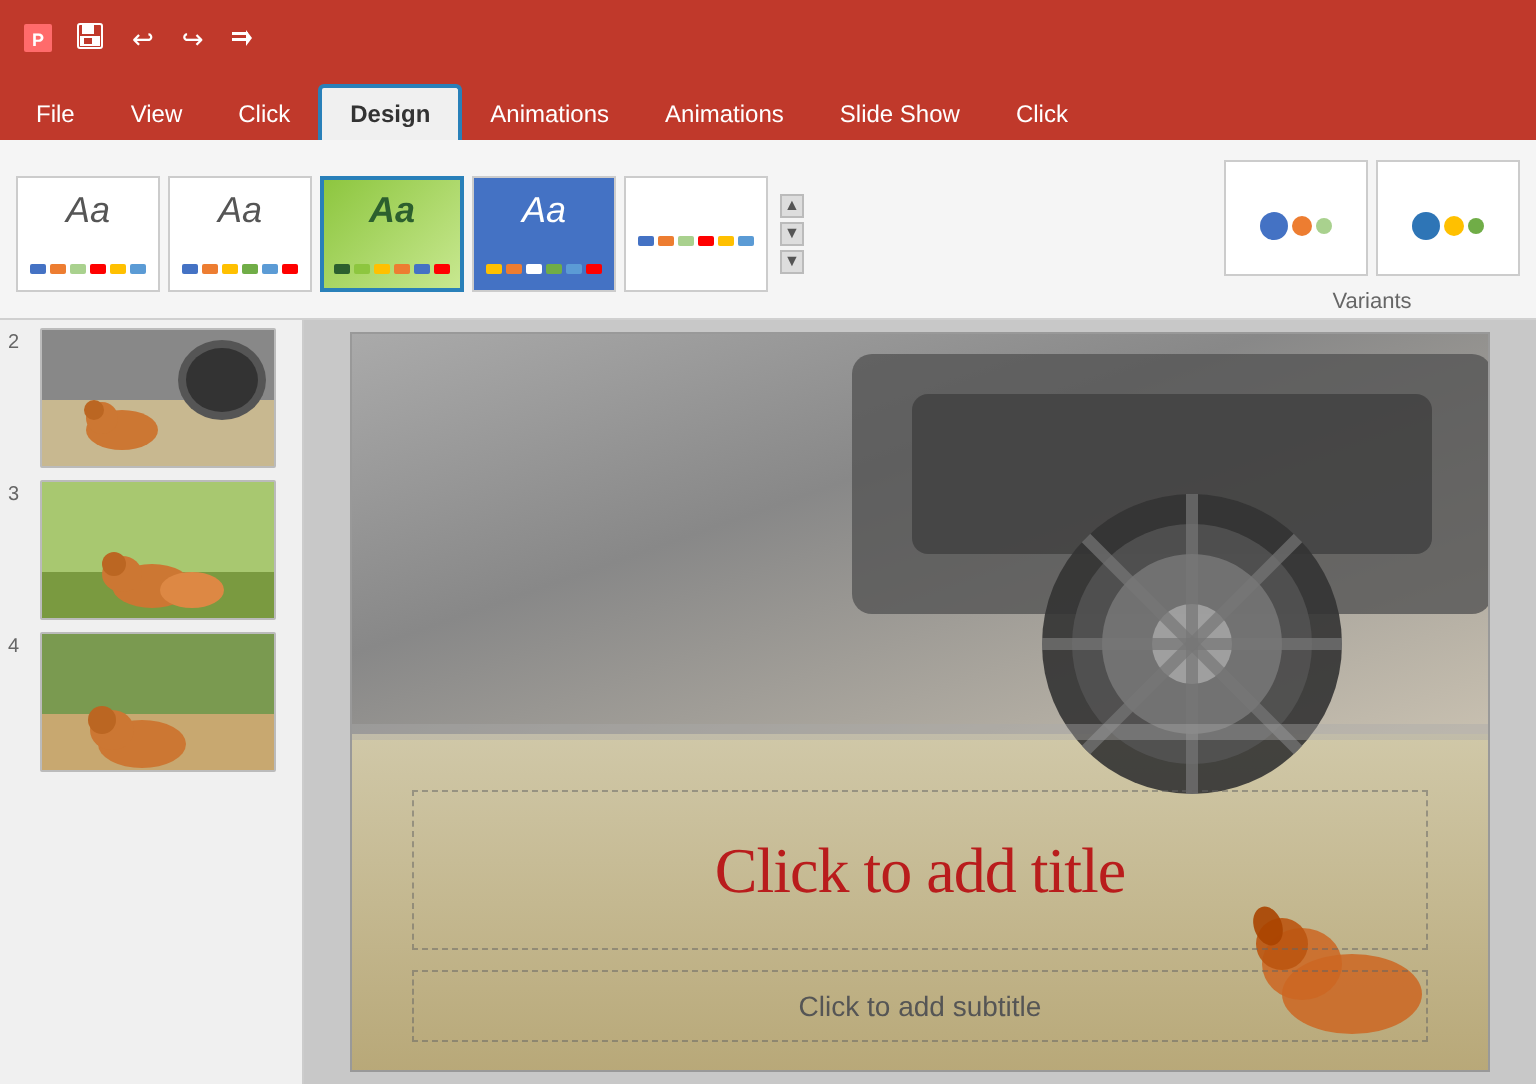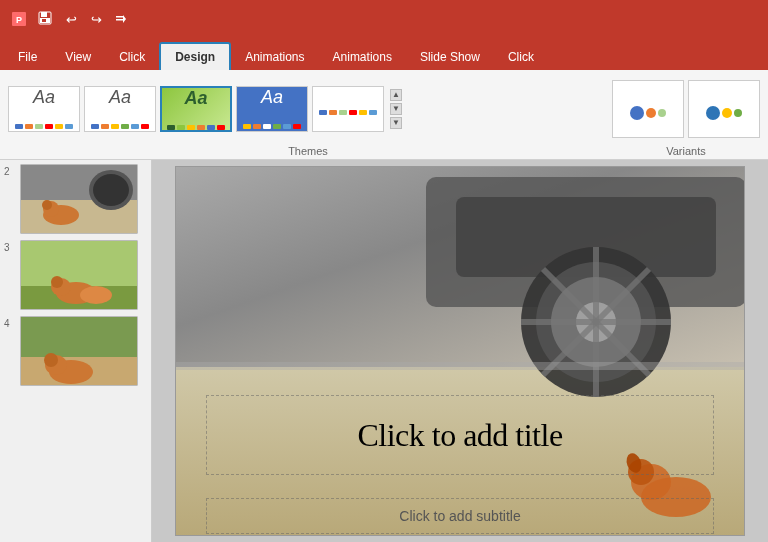--- a/index.html
+++ b/index.html
@@ -90,21 +90,21 @@
       flex: 1;
     }
     #themes-grid {
       display: flex;
       gap: 4px;
       flex: 1;
       align-items: center;
     }
     .theme-item {
       width: 72px;
-      height: 46px;
+      height: 58px;
       border: 1px solid #ccc;
       background: white;
       cursor: pointer;
       display: flex;
       flex-direction: column;
       align-items: center;
       justify-content: center;
       gap: 16px;
       font-size: 16px;
       color: #555;
@@ -257,28 +257,28 @@
       left: 30px;
       right: 30px;
       height: 80px;
       border: 1px dashed rgba(100,100,100,0.5);
       display: flex;
       align-items: center;
       justify-content: center;
     }
     .title-text {
       font-size: 32px;
-      color: #000000;
+      color: #b91c1c;
       font-weight: 300;
       font-family: 'Georgia', serif;
       letter-spacing: -0.5px;
     }
     .subtitle-box {
       position: absolute;
-      bottom: 1px;
+      bottom: 14px;
       left: 30px;
       right: 30px;
       height: 36px;
       border: 1px dashed rgba(100,100,100,0.5);
       display: flex;
       align-items: center;
       justify-content: center;
     }
     .subtitle-text {
       font-size: 14px;
@@ -389,21 +389,20 @@
           <div class="dot" style="background:#5B9BD5;"></div>
         </div>
       </div>
 
       <div class="ribbon-scroll">
         <div class="scroll-arrow">▲</div>
         <div class="scroll-arrow">▼</div>
         <div class="scroll-arrow">▼</div>
       </div>
     </div>
-    <div class="themes-label">Themes</div>
   </div>
 
   <div id="variants-section">
     <div id="variants-grid">
       <div class="variant-item" style="background:white;">
         <div class="theme-dots">
           <div class="dot" style="background:#4472C4;width:14px;height:14px;border-radius:50%;"></div>
           <div class="dot" style="background:#ED7D31;width:10px;height:10px;border-radius:50%;margin-top:2px;"></div>
           <div class="dot" style="background:#A9D18E;width:8px;height:8px;border-radius:50%;margin-top:3px;"></div>
         </div>

